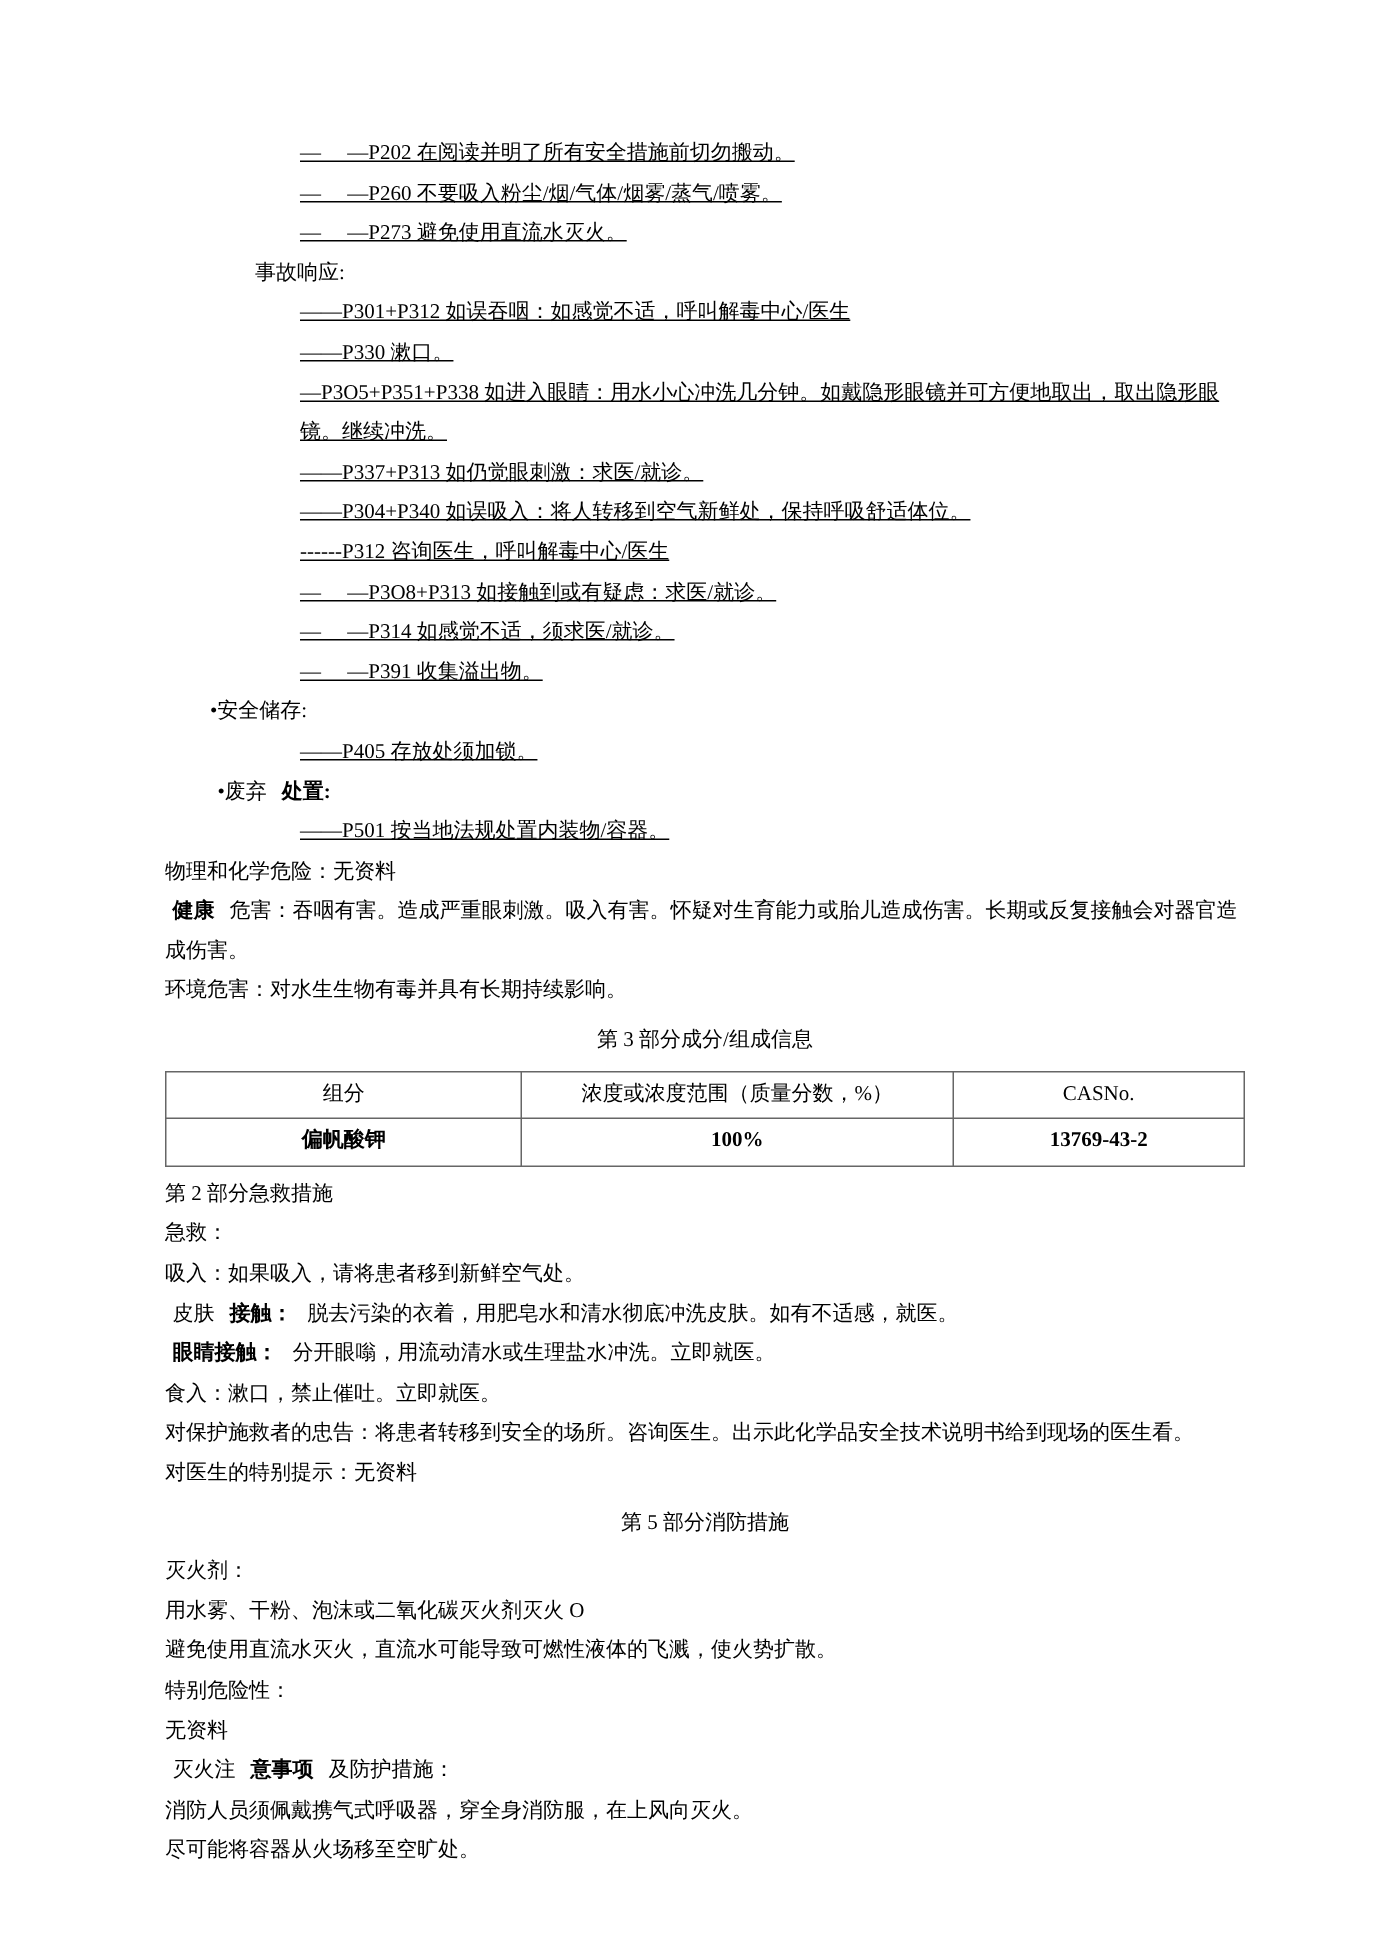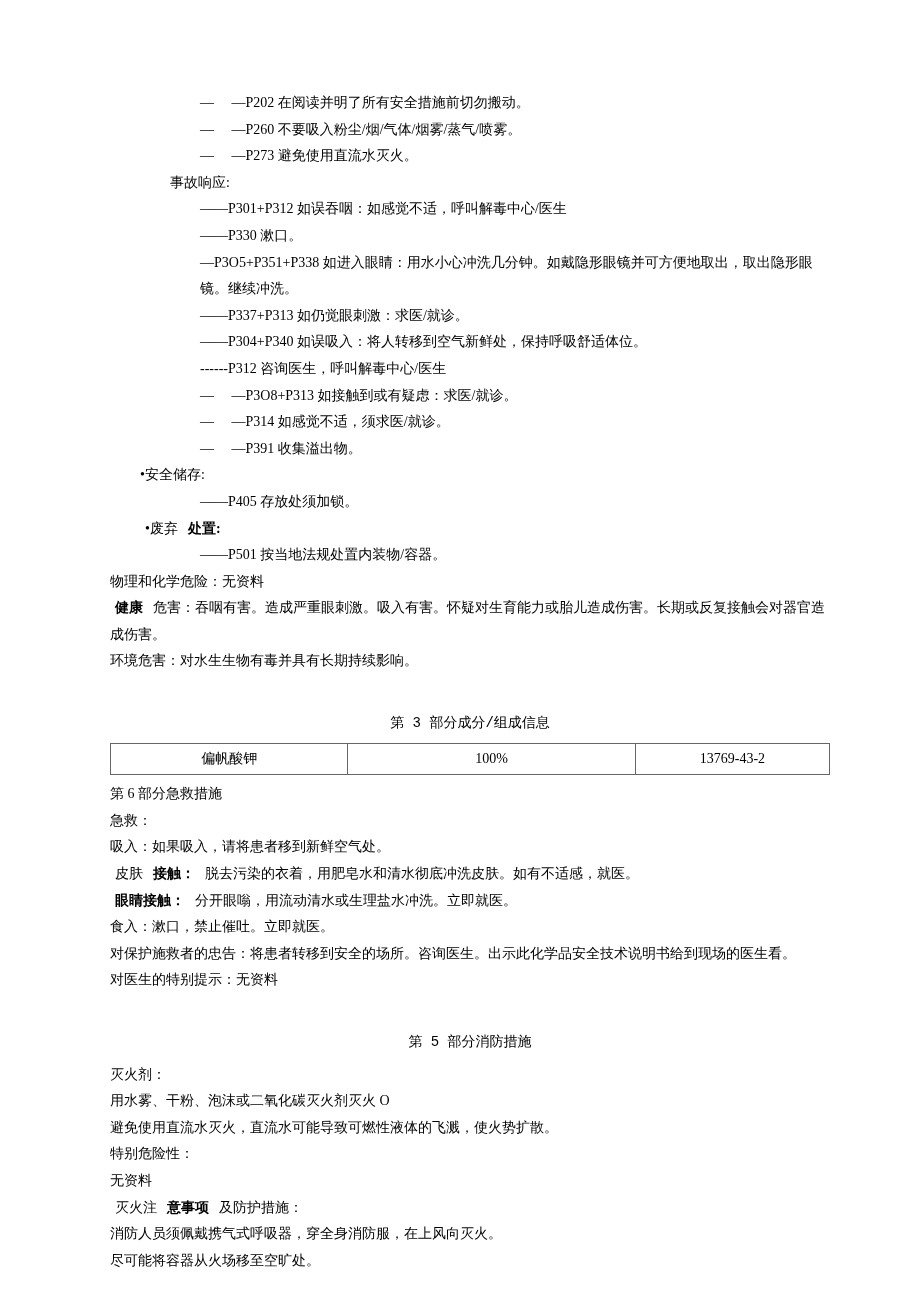--- a/index.html
+++ b/index.html
@@ -5,41 +5,41 @@
     * { margin: 5px; padding: 0; box-sizing: border-box; }
     body {
       font-family: "SimSun", "宋体", serif;
       font-size: 14px;
       line-height: 1.9;
       color: #000;
       background: #fff;
       width: 920px;
       padding: 80px 100px 60px 100px;
     }
-    .indent-1 { padding-left: 90px; }
+    .indent-1 { padding-left: 90px; text-decoration: underline; }
     .indent-2 { padding-left: 60px; }
     .indent-3 { padding-left: 30px; }
     .normal { padding-left: 0; }
     .bold { font-weight: bold; }
     .section-title {
       text-align: center;
-      margin-top: 35px;
+      margin-top: 6px;
       margin-bottom: 6px;
-      font-family: Liberation Mono, monospace;
     }
     table {
       width: 100%;
       border-collapse: collapse;
       margin: 2px 0 6px 0;
     }
     td {
       border: 1px solid #666;
       padding: 2px 8px;
       text-align: center;
       vertical-align: middle;
+      font-weight: bold;
     }
     .tbl-header td { font-weight: normal; }
     .col1 { width: 33%; }
     .col2 { width: 40%; }
     .col3 { width: 27%; }
     p { margin: 0; }
   </style>
 </head>
 <body>
 
@@ -65,29 +65,34 @@
 <p class="normal">物理和化学危险：无资料</p>
 <p class="normal">
   <span class="bold">健康</span><span>危害：吞咽有害。造成严重眼刺激。吸入有害。怀疑对生育能力或胎儿造成伤害。长期或反复接触会对器官造成伤害。</span>
 </p>
 <p class="normal">环境危害：对水生生物有毒并具有长期持续影响。</p>
 
 <p class="section-title">第 3 部分成分/组成信息</p>
 
 <table>
   <tbody>
+      <tr class="tbl-header">
+    <td class="col1">组分</td>
+    <td class="col2">浓度或浓度范围（质量分数，%）</td>
+    <td class="col3 bold">CASNo.</td>
+  </tr>
   <tr>
     <td class="col1">偏帆酸钾</td>
     <td class="col2">100%</td>
     <td class="col3">13769-43-2</td>
   </tr>
 </tbody>
   </table>
 
-<p class="normal">第 6 部分急救措施</p>
+<p class="normal">第 2 部分急救措施</p>
 <p class="normal">急救：</p>
 <p class="normal">吸入：如果吸入，请将患者移到新鲜空气处。</p>
 <p class="normal">
   <span>皮肤</span><span class="bold">接触：</span><span>脱去污染的衣着，用肥皂水和清水彻底冲洗皮肤。如有不适感，就医。</span>
 </p>
 <p class="normal">
   <span class="bold">眼睛接触：</span><span>分开眼嗡，用流动清水或生理盐水冲洗。立即就医。</span>
 </p>
 <p class="normal">食入：漱口，禁止催吐。立即就医。</p>
 <p class="normal">对保护施救者的忠告：将患者转移到安全的场所。咨询医生。出示此化学品安全技术说明书给到现场的医生看。</p>

